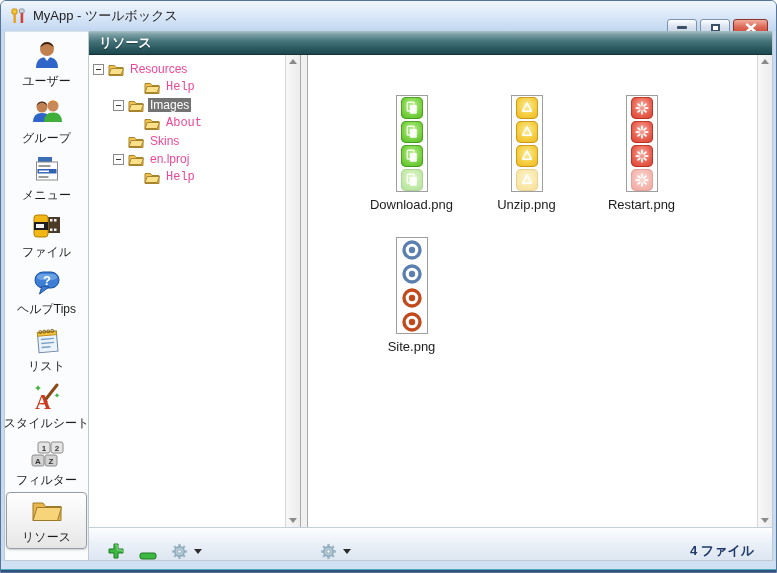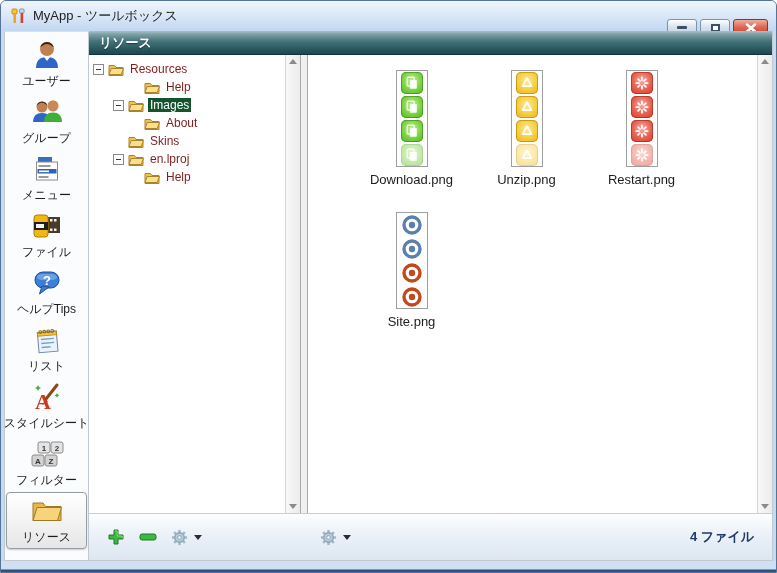--- a/index.html
+++ b/index.html
@@ -50,30 +50,30 @@
 
   
   .tree-panel { width:212px; flex:none; display:flex; border-right:1px solid #a9a9a9; }
   .tree { flex:1; padding:5px 0 0 4px; font-size:12px; overflow:hidden; }
   .trow { height:18px; display:flex; align-items:center; white-space:nowrap; }
   .expander { width:11px; height:11px; border:1px solid #898989; background:#fff;
               position:relative; margin-right:4px; flex:none; }
   .expander::after { content:""; position:absolute; left:2px; right:2px; top:4px; height:1px; background:#3c3c3c; }
   .exp-spacer { width:15px; flex:none; }
   .ticon { width:16px; height:13px; margin-right:4px; flex:none; }
-  .tlabel { color:#7f1d1d; padding:0 2px; }
-  .tlabel.sel { background:#14532d; color:#fff; }
-  .ind-1 { padding-left:20px; } .ind-2 { padding-left:36px; }
+  .tlabel { color:#ec4899; padding:0 2px; }
+  .tlabel.sel { background:#737373; color:#fff; }
+  .ind-1 { padding-left:20px; } .ind-2 { padding-left:36px;font-family:Liberation Mono, monospace; }
 
   
   .splitter { width:7px; flex:none; background:#f0f0f0; border-right:1px solid #a9a9a9; }
 
   
   .files-panel { flex:1; display:flex; min-width:0; }
-  .files-area { flex:1; padding:15px 0 0 46px; }
+  .files-area { flex:1; padding:15px 0 0 46px;margin-top:25px; }
   .files-grid { display:flex; flex-wrap:wrap; width:348px; }
   .file-cell { width:115px; height:142px; display:flex; flex-direction:column; align-items:center; }
   .strip { width:32px; height:97px; border:1px solid #9f9f9f; background:#fff;
            display:flex; flex-direction:column; align-items:center; justify-content:center; gap:2px; }
   .tile { width:22px; height:22px; border-radius:5px; display:flex; align-items:center; justify-content:center; }
   .tile.green { background:radial-gradient(circle at 50% 40%, #c4f096 0%, #7bd243 55%, #4fb81e 100%);
                 box-shadow:inset 0 0 0 1px rgba(46,125,10,0.55); }
   .tile.red { background:radial-gradient(circle at 50% 40%, #f6b0a5 0%, #e8604f 55%, #d63d2a 100%);
                 box-shadow:inset 0 0 0 1px rgba(150,30,18,0.55); }
   .tile.yellow { background:radial-gradient(circle at 50% 40%, #fceb9e 0%, #f5cd3e 55%, #eab31a 100%);
@@ -85,21 +85,21 @@
   
   .vscroll { width:15px; flex:none; background:linear-gradient(90deg,#f8f8f8,#ececec);
              border-left:1px solid #d7d7d7; display:flex; flex-direction:column;
              justify-content:space-between; align-items:center; padding:4px 0; }
   .arr-up { width:0; height:0; border-left:4px solid transparent; border-right:4px solid transparent;
             border-bottom:5px solid #8a8a8a; }
   .arr-down { width:0; height:0; border-left:4px solid transparent; border-right:4px solid transparent;
             border-top:5px solid #8a8a8a; }
 
   
-  .toolbar { height:47px; flex:none; display:flex; align-items:center; padding:0 18px;
+  .toolbar { height:33px; flex:none; display:flex; align-items:flex-end; padding:0 18px;
              border-top:1px solid #c3cedb;
              background:linear-gradient(180deg,#fcfdff 0%,#eaf0f8 50%,#dde6f1 100%); }
   .tb-btn { display:flex; align-items:center; margin-right:14px; cursor:default; }
   .caret { width:0; height:0; border-left:4px solid transparent; border-right:4px solid transparent;
            border-top:5px solid #2b2b2b; margin-left:6px; }
   .gear-gap { width:104px; }
   .status { margin-left:auto; font-size:13px; font-weight:bold; color:#1f3a68; }
 
   
   .frame-bottom { height:13px; background:#cfe0f2; position:relative; }

